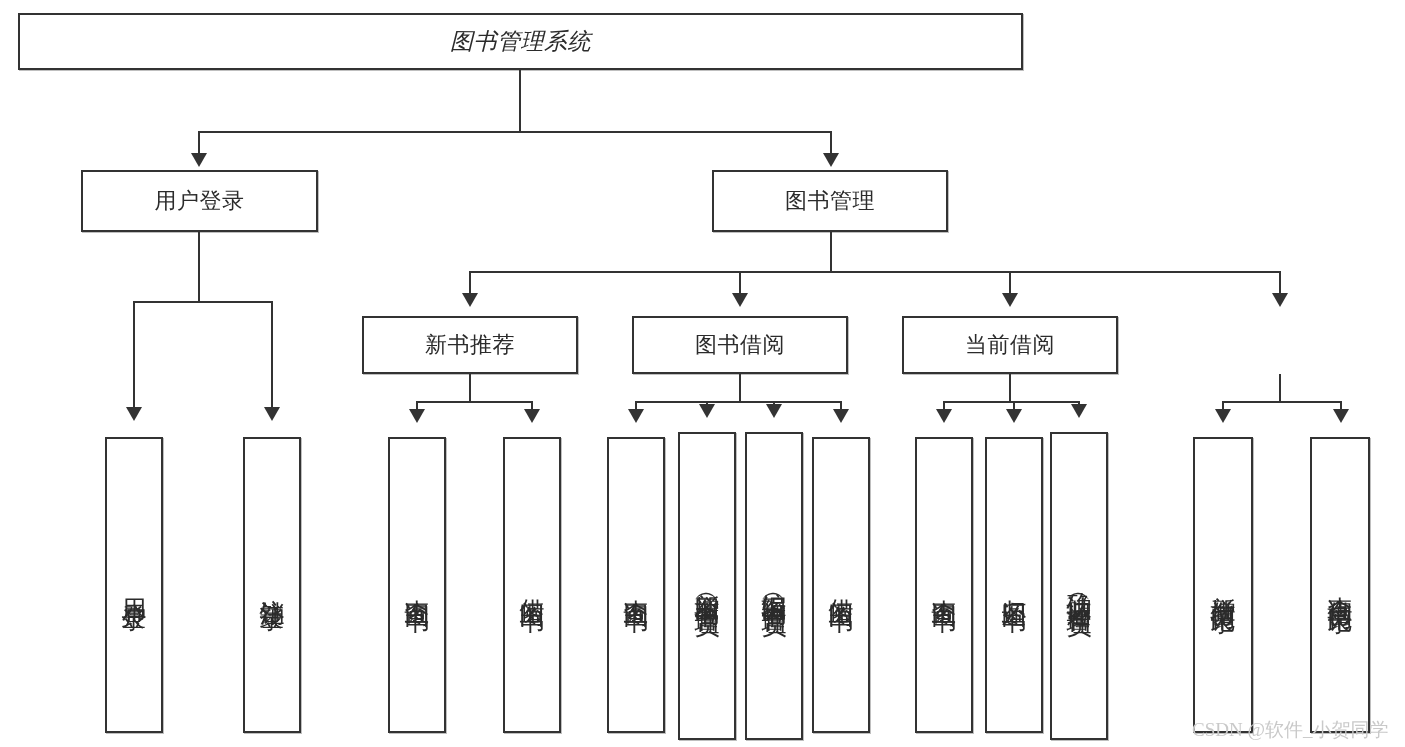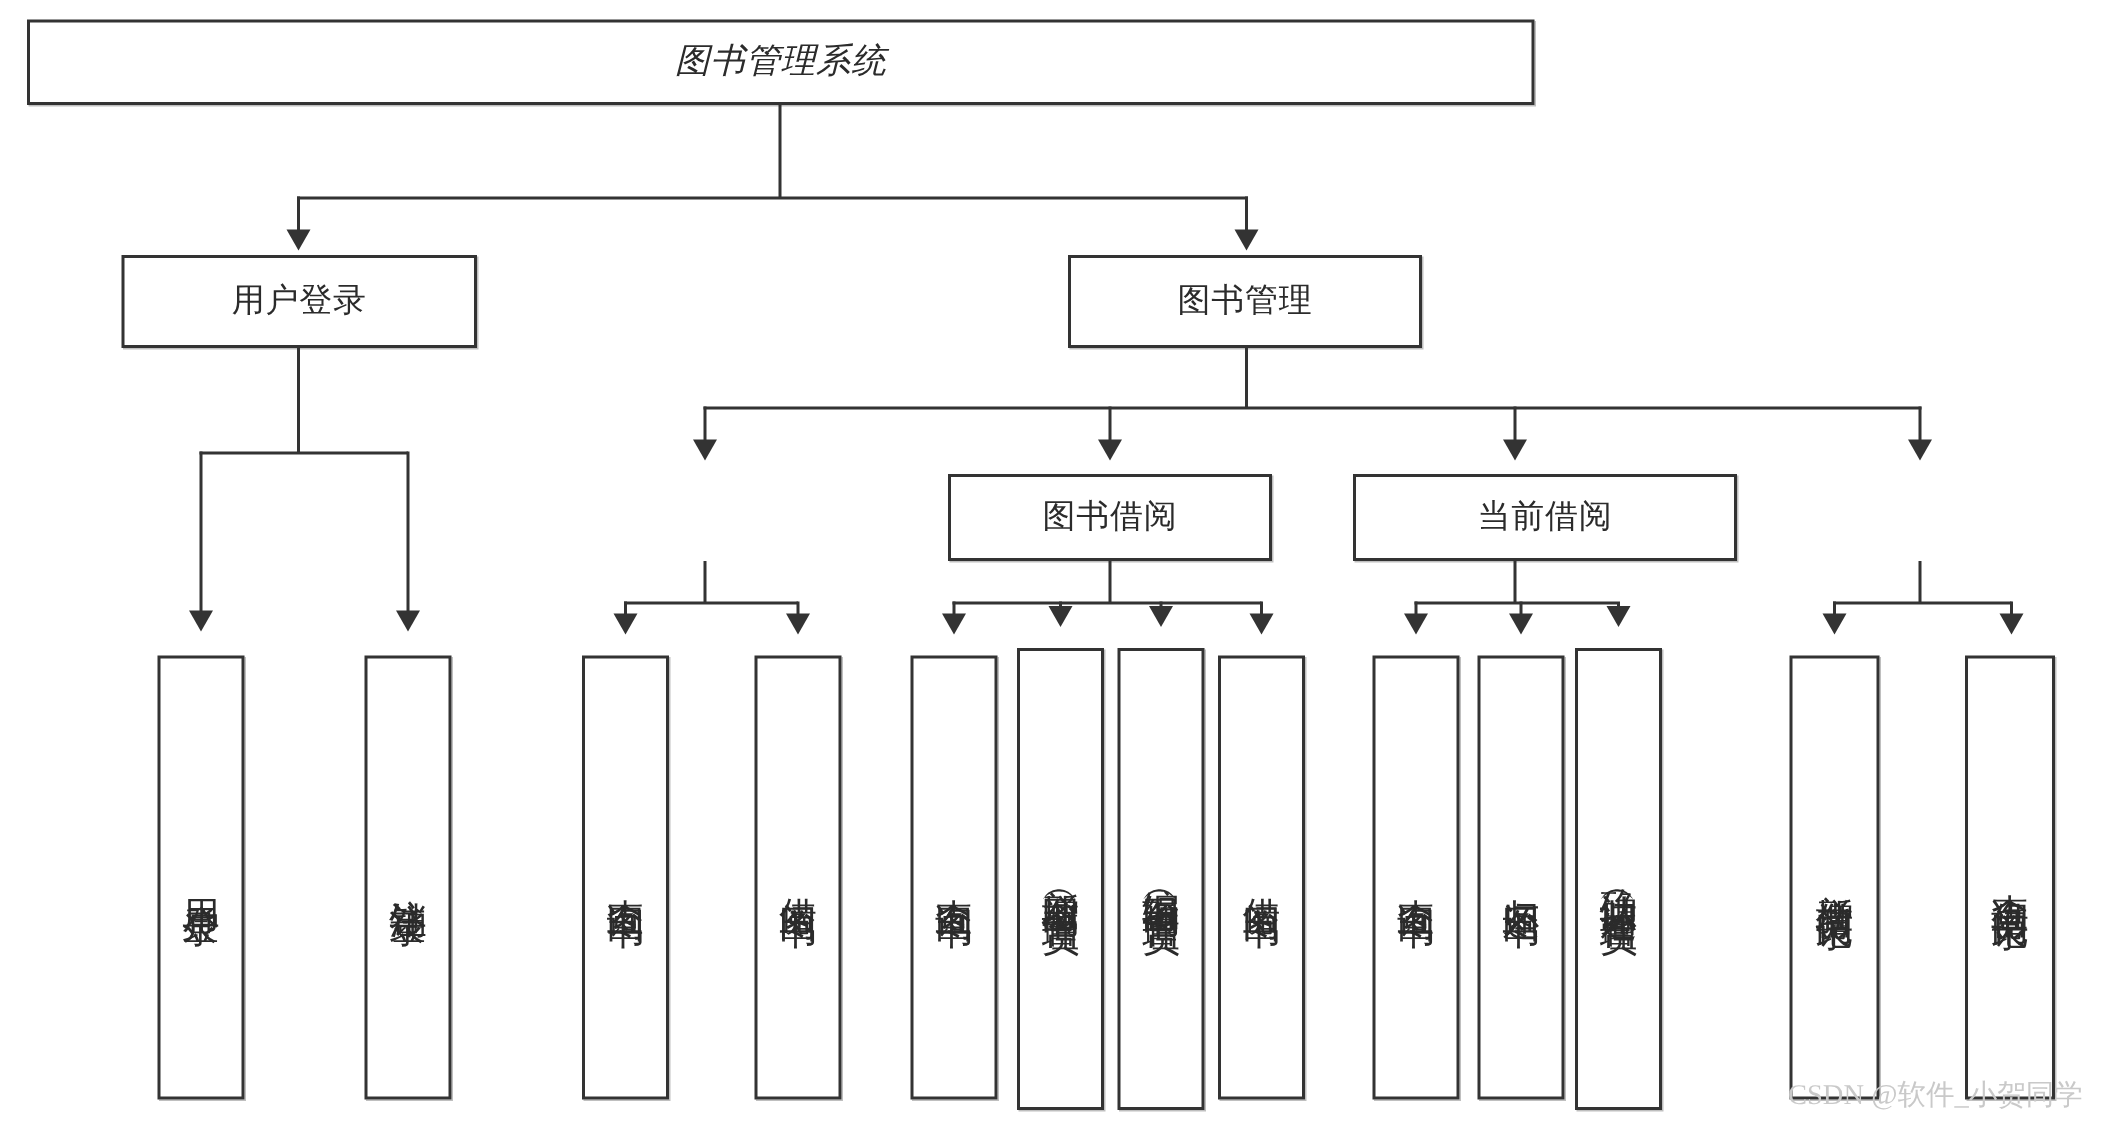--- a/index.html
+++ b/index.html
@@ -129,24 +129,27 @@
 
   <div class="vline" style="left:739px; top:271px; height:24px;"></div>
   <div class="arrow" style="left:732px; top:293px;"></div>
 
   <div class="vline" style="left:1009px; top:271px; height:24px;"></div>
   <div class="arrow" style="left:1002px; top:293px;"></div>
 
   <div class="vline" style="left:1279px; top:271px; height:24px;"></div>
   <div class="arrow" style="left:1272px; top:293px;"></div>
 
+  <div class="node horiz" style="left:362px; top:316px; width:216px; height:58px;">
+    <span class="label">新书推荐</span>
+  </div>
   <div class="node horiz" style="left:632px; top:316px; width:216px; height:58px;">
     <span class="label">图书借阅</span>
   </div>
-  <div class="node horiz" style="left:902px; top:316px; width:256px; height:58px;">
+  <div class="node horiz" style="left:902px; top:316px; width:216px; height:58px;">
     <span class="label">当前借阅</span>
   </div>
 
   <div class="vline" style="left:469px; top:374px; height:28px;"></div>
   <div class="hline" style="left:416px; top:401px; width:116px;"></div>
   <div class="vline" style="left:416px; top:401px; height:10px;"></div>
   <div class="arrow" style="left:409px; top:409px;"></div>
   <div class="vline" style="left:531px; top:401px; height:10px;"></div>
   <div class="arrow" style="left:524px; top:409px;"></div>
 

